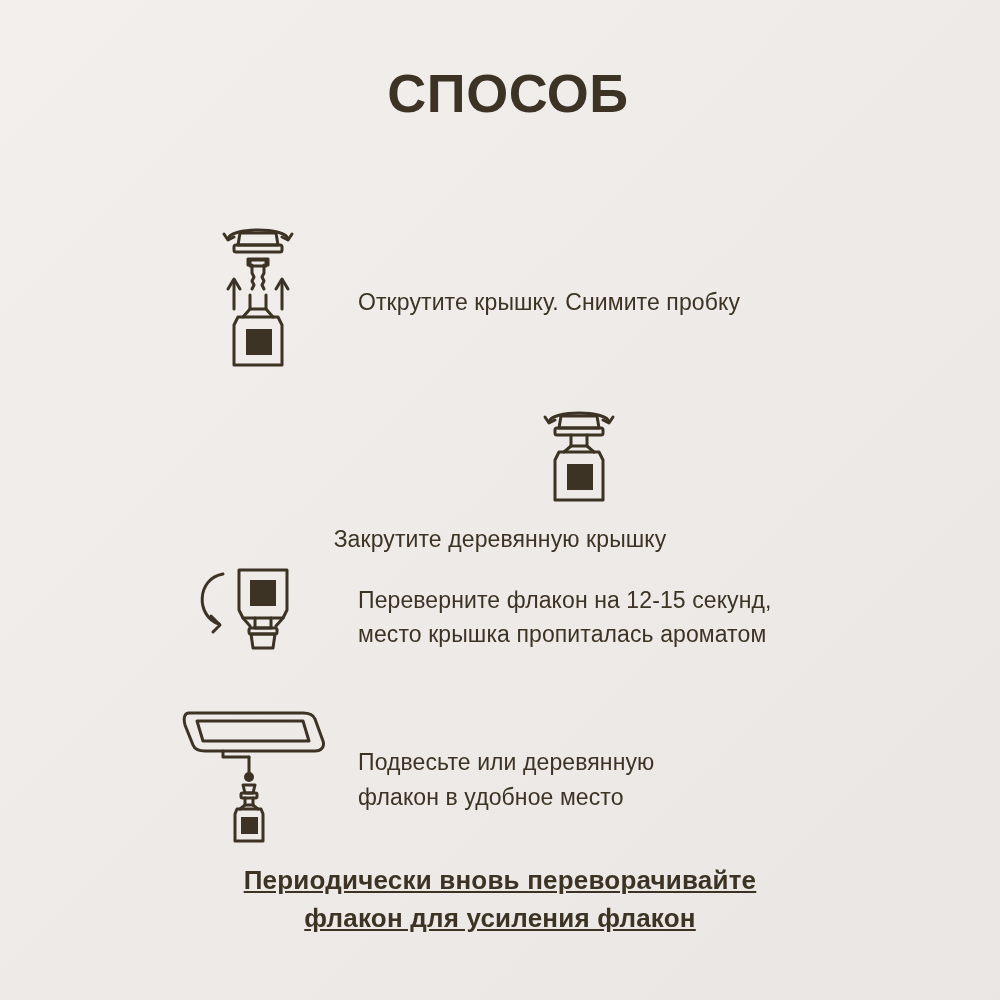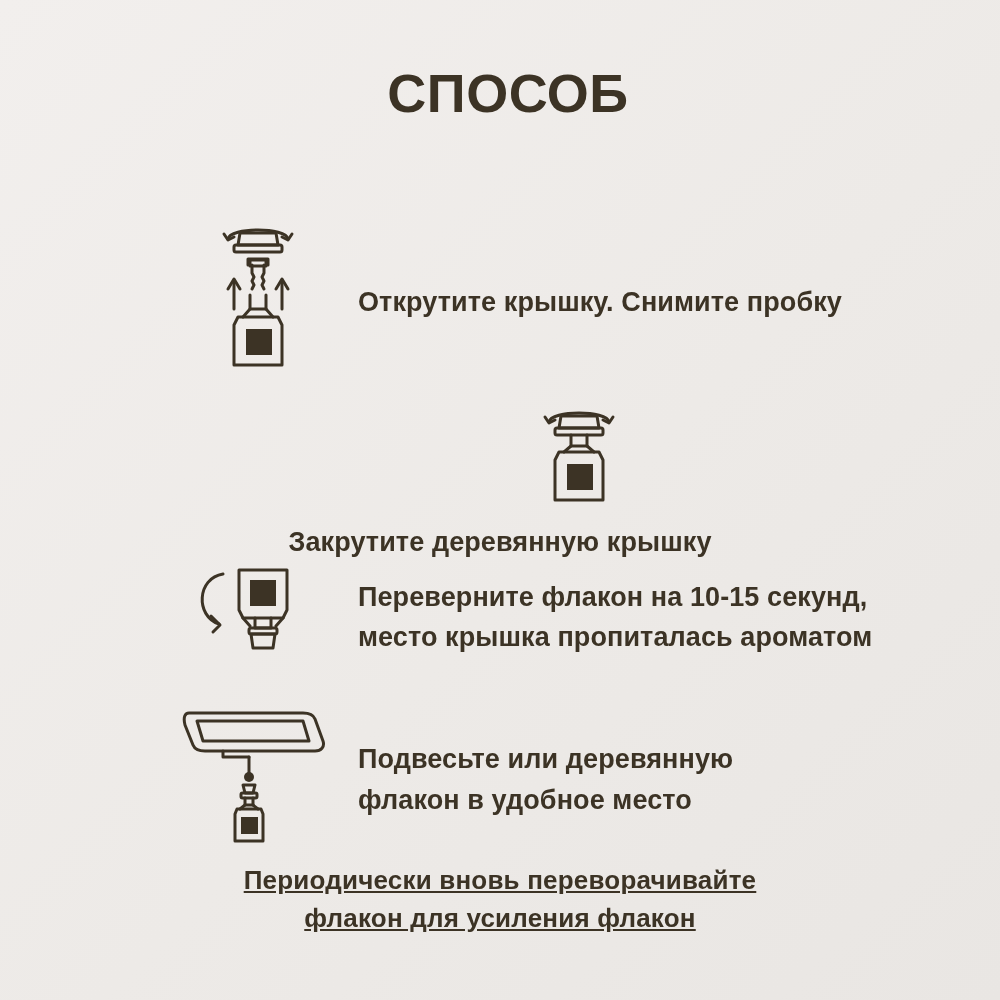--- a/index.html
+++ b/index.html
@@ -54,26 +54,25 @@
   }
   .step-icon {
     width: 200px;
     min-width: 200px;
     margin-left: 158px;
     display: flex;
     align-items: center;
     justify-content: center;
   }
   .step-text {
-    font-size: 27px;
+    font-size: 23px;
     line-height: 1.5;
     color: #3c3325;
     letter-spacing: 0.1px;
     max-width: 520px;
-    font-weight: bold;
   }
   .step-text .tline {
     display: block;
   }
 
   
   #step-1 { height: 180px; }
   #step-2 { height: 140px; flex-direction: column; }
   #step-3 { height: 140px; }
   #step-4 { height: 175px; }
@@ -179,21 +178,21 @@
             <path d="M72 66 L72 76 L88 76 L88 66"></path>
             <path d="M60 66 L67 74 M100 66 L93 74"></path>
 
             <rect x="66" y="76" width="28" height="6" rx="2"></rect>
             <path d="M68 82 L70 96 L90 96 L92 82 Z"></path>
           </g>
           <rect x="67" y="28" width="26" height="26" fill="#3c3325"></rect>
         </svg>
       </div>
       <div class="step-text">
-        <span class="tline">Переверните флакон на 10-15 секунд,</span>
+        <span class="tline">Переверните флакон на 12-15 секунд,</span>
         <span class="tline">место крышка пропиталась ароматом</span>
       </div>
     </div>
 
     <div class="step" id="step-4">
       <div class="step-icon">
         <svg width="190" height="170" viewBox="0 0 190 170">
           <g fill="none" stroke="#3c3325" stroke-width="3" stroke-linecap="round" stroke-linejoin="round">
 
             <path d="M26 18 C22 18 20 22 22 30 L30 50 C32 55 36 56 42 56 L152 56 C158 56 162 52 160 46 L152 24 C150 19 146 18 140 18 Z"></path>

